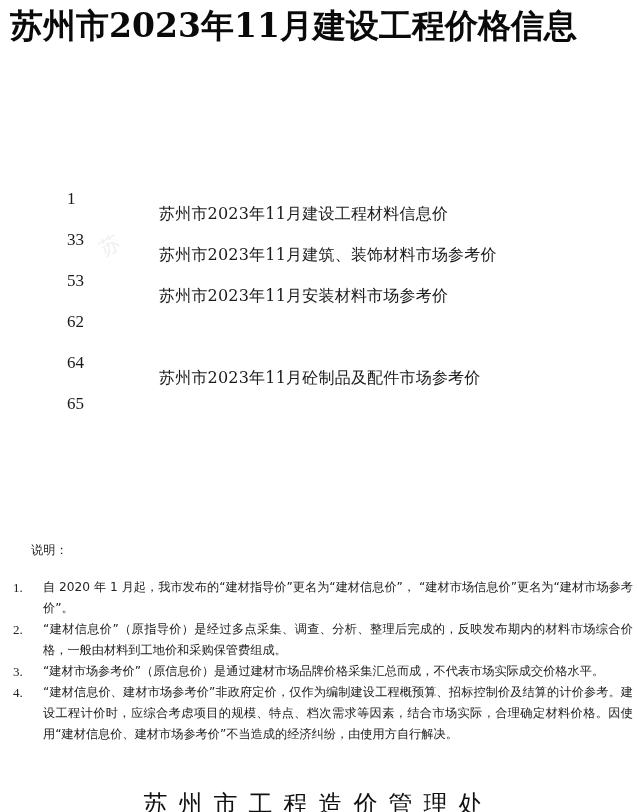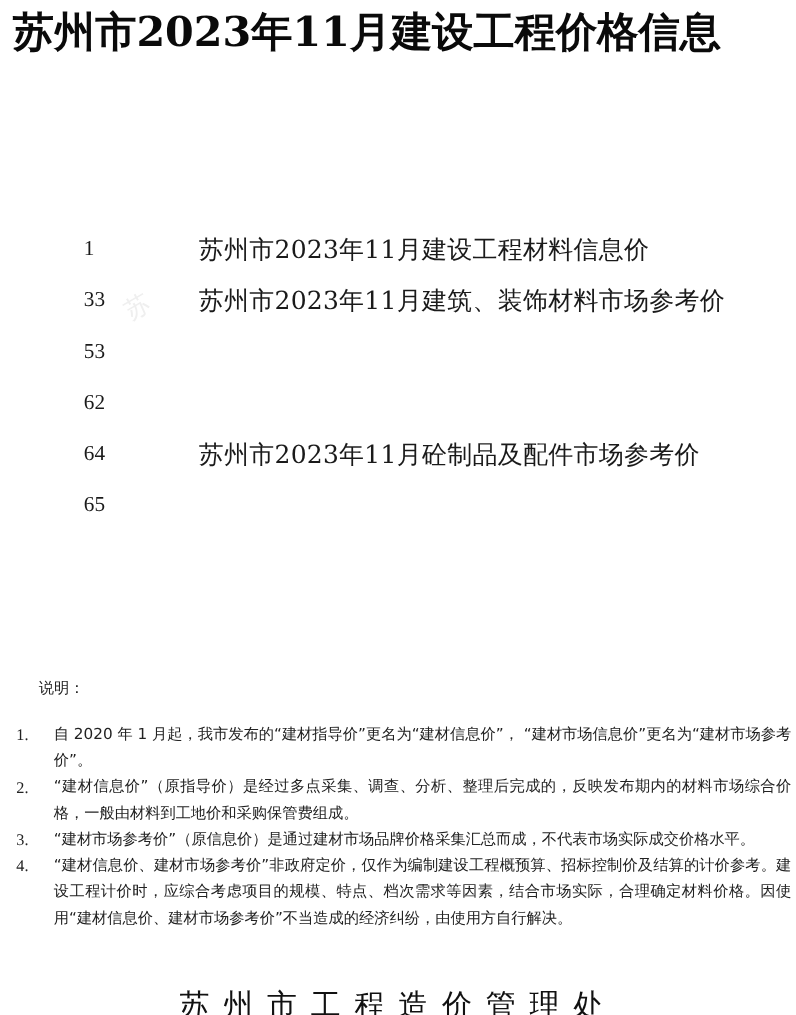--- a/index.html
+++ b/index.html
@@ -48,23 +48,23 @@
     .toc-page {
       position: absolute;
       left: 67px;
       top: 0;
       font-family: "Liberation Serif", "DejaVu Serif", serif;
       font-size: 17px;
     }
     .toc-title {
       position: absolute;
       left: 159px;
-      top: 0;
+      top: 15px;
       white-space: nowrap;
-      font-size: 20px;
+      font-size: 16px;
       letter-spacing: 0.2px;
     }
     .watermark {
       position: absolute;
       left: 100px;
       top: 232px;
       font-size: 20px;
       color: #efefef;
       transform: rotate(-30deg);
     }
@@ -125,20 +125,21 @@
     <div class="toc-row" style="top:0px;">
       <span class="toc-page">1</span>
       <span class="toc-title">苏州市2023年11月建设工程材料信息价</span>
     </div>
     <div class="toc-row" style="top:41px;">
       <span class="toc-page">33</span>
       <span class="toc-title">苏州市2023年11月建筑、装饰材料市场参考价</span>
     </div>
     <div class="toc-row" style="top:82px;">
       <span class="toc-page">53</span>
+      <span class="toc-title">苏州市2023年11月安装材料市场参考价</span>
     </div>
     <div class="toc-row" style="top:123px;">
       <span class="toc-page">62</span>
     </div>
     <div class="toc-row" style="top:164px;text-align:right;">
       <span class="toc-page">64</span>
       <span class="toc-title">苏州市2023年11月砼制品及配件市场参考价</span>
     </div>
     <div class="toc-row" style="top:205px;padding-left:37px;">
       <span class="toc-page">65</span>

